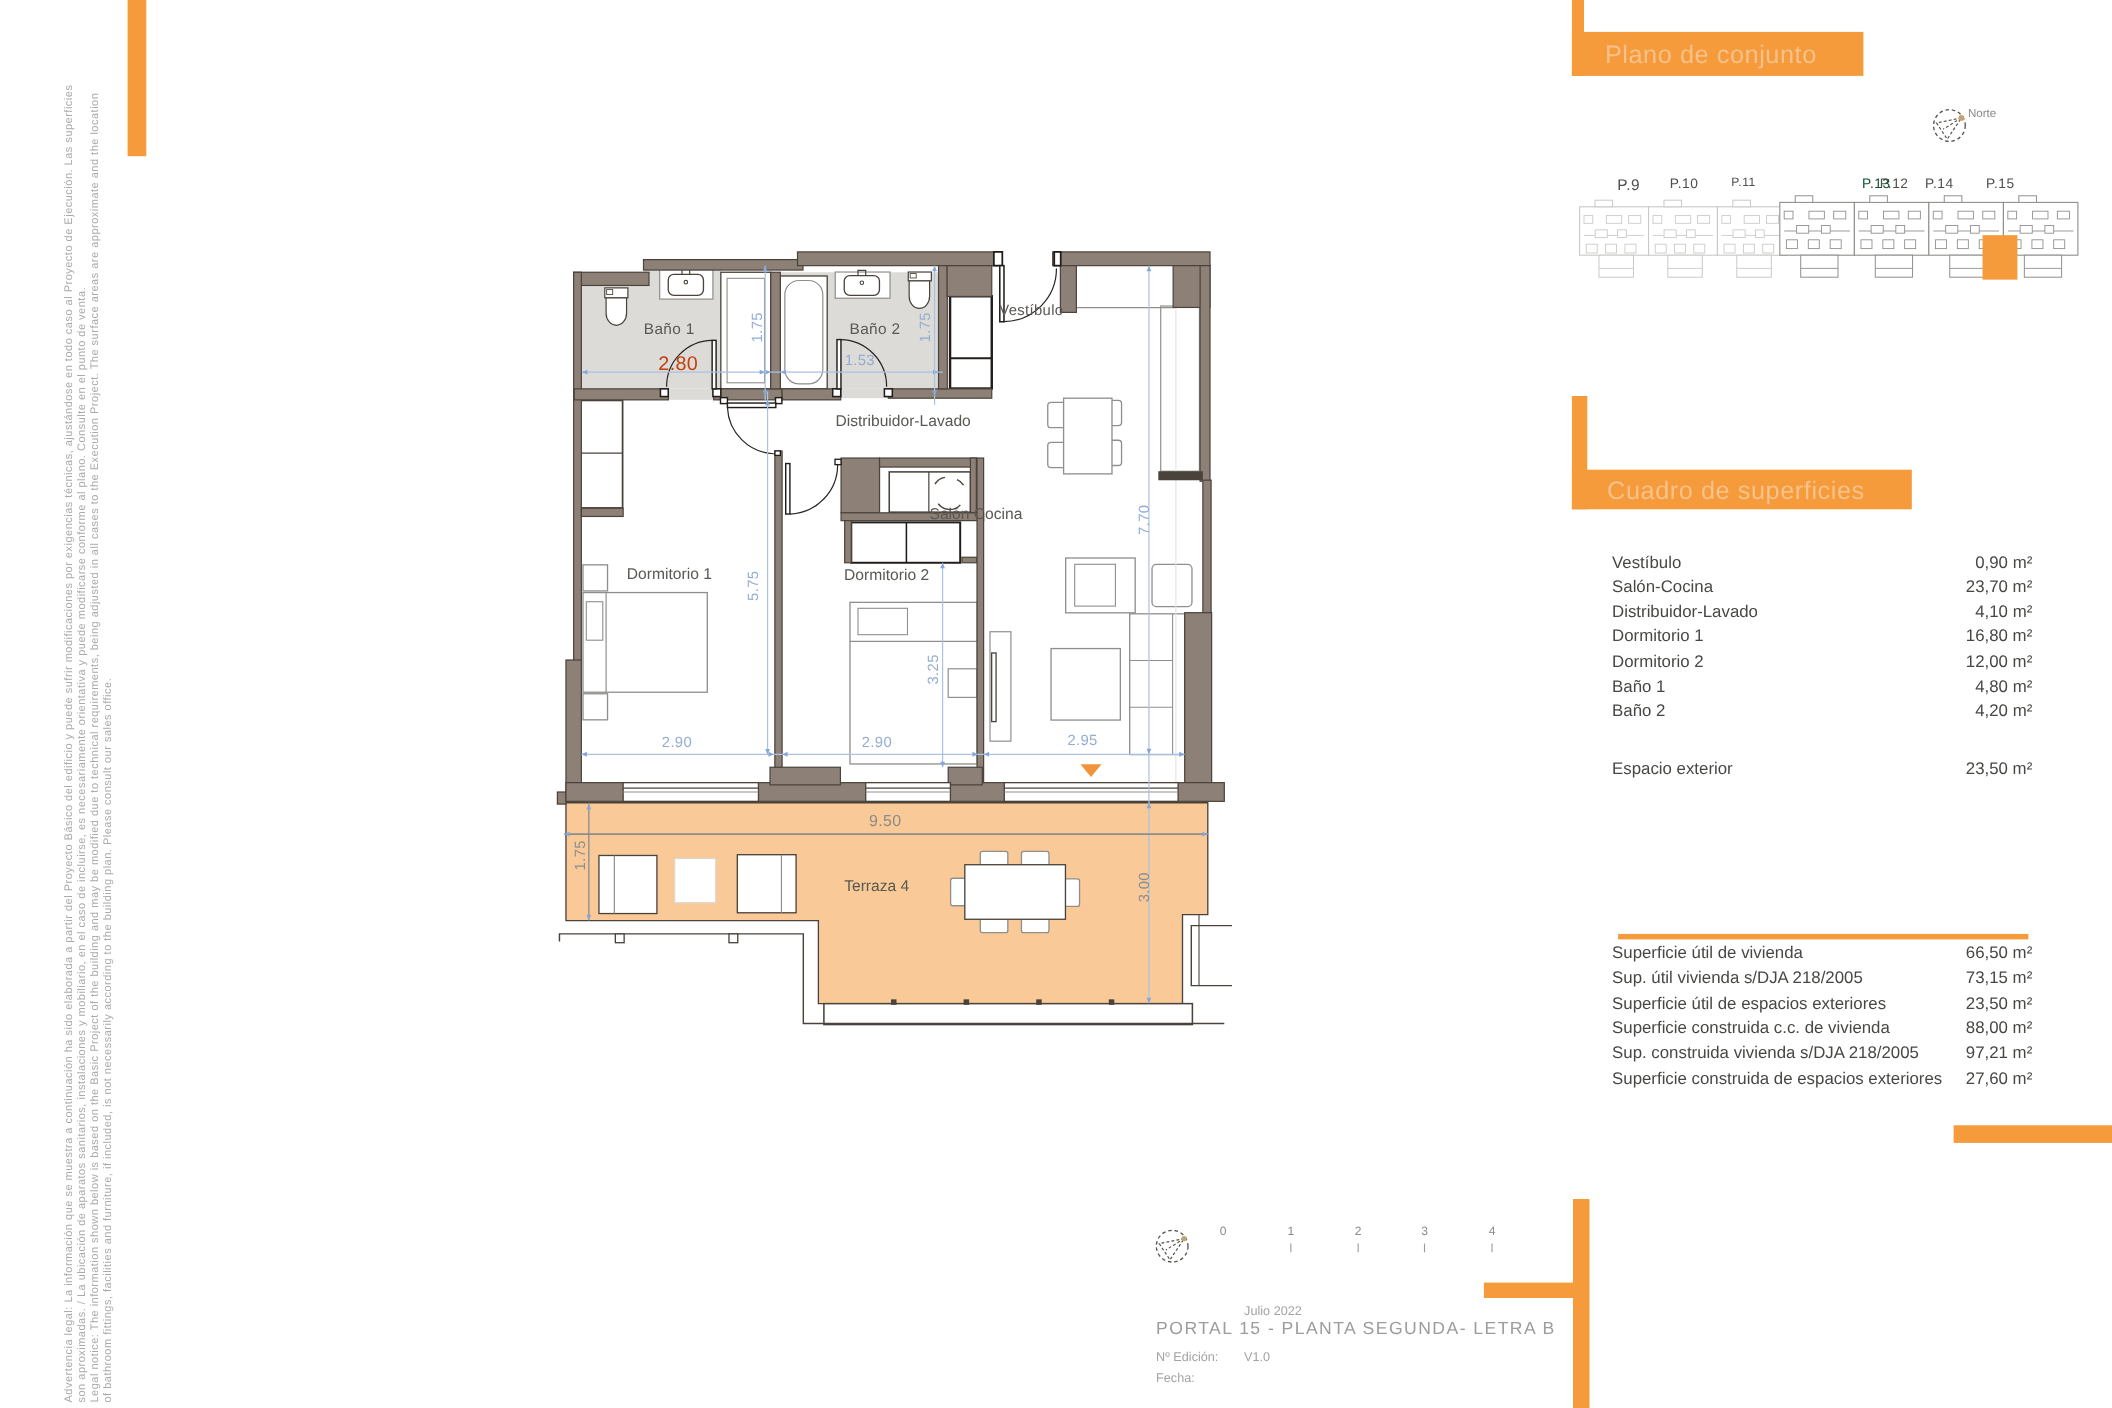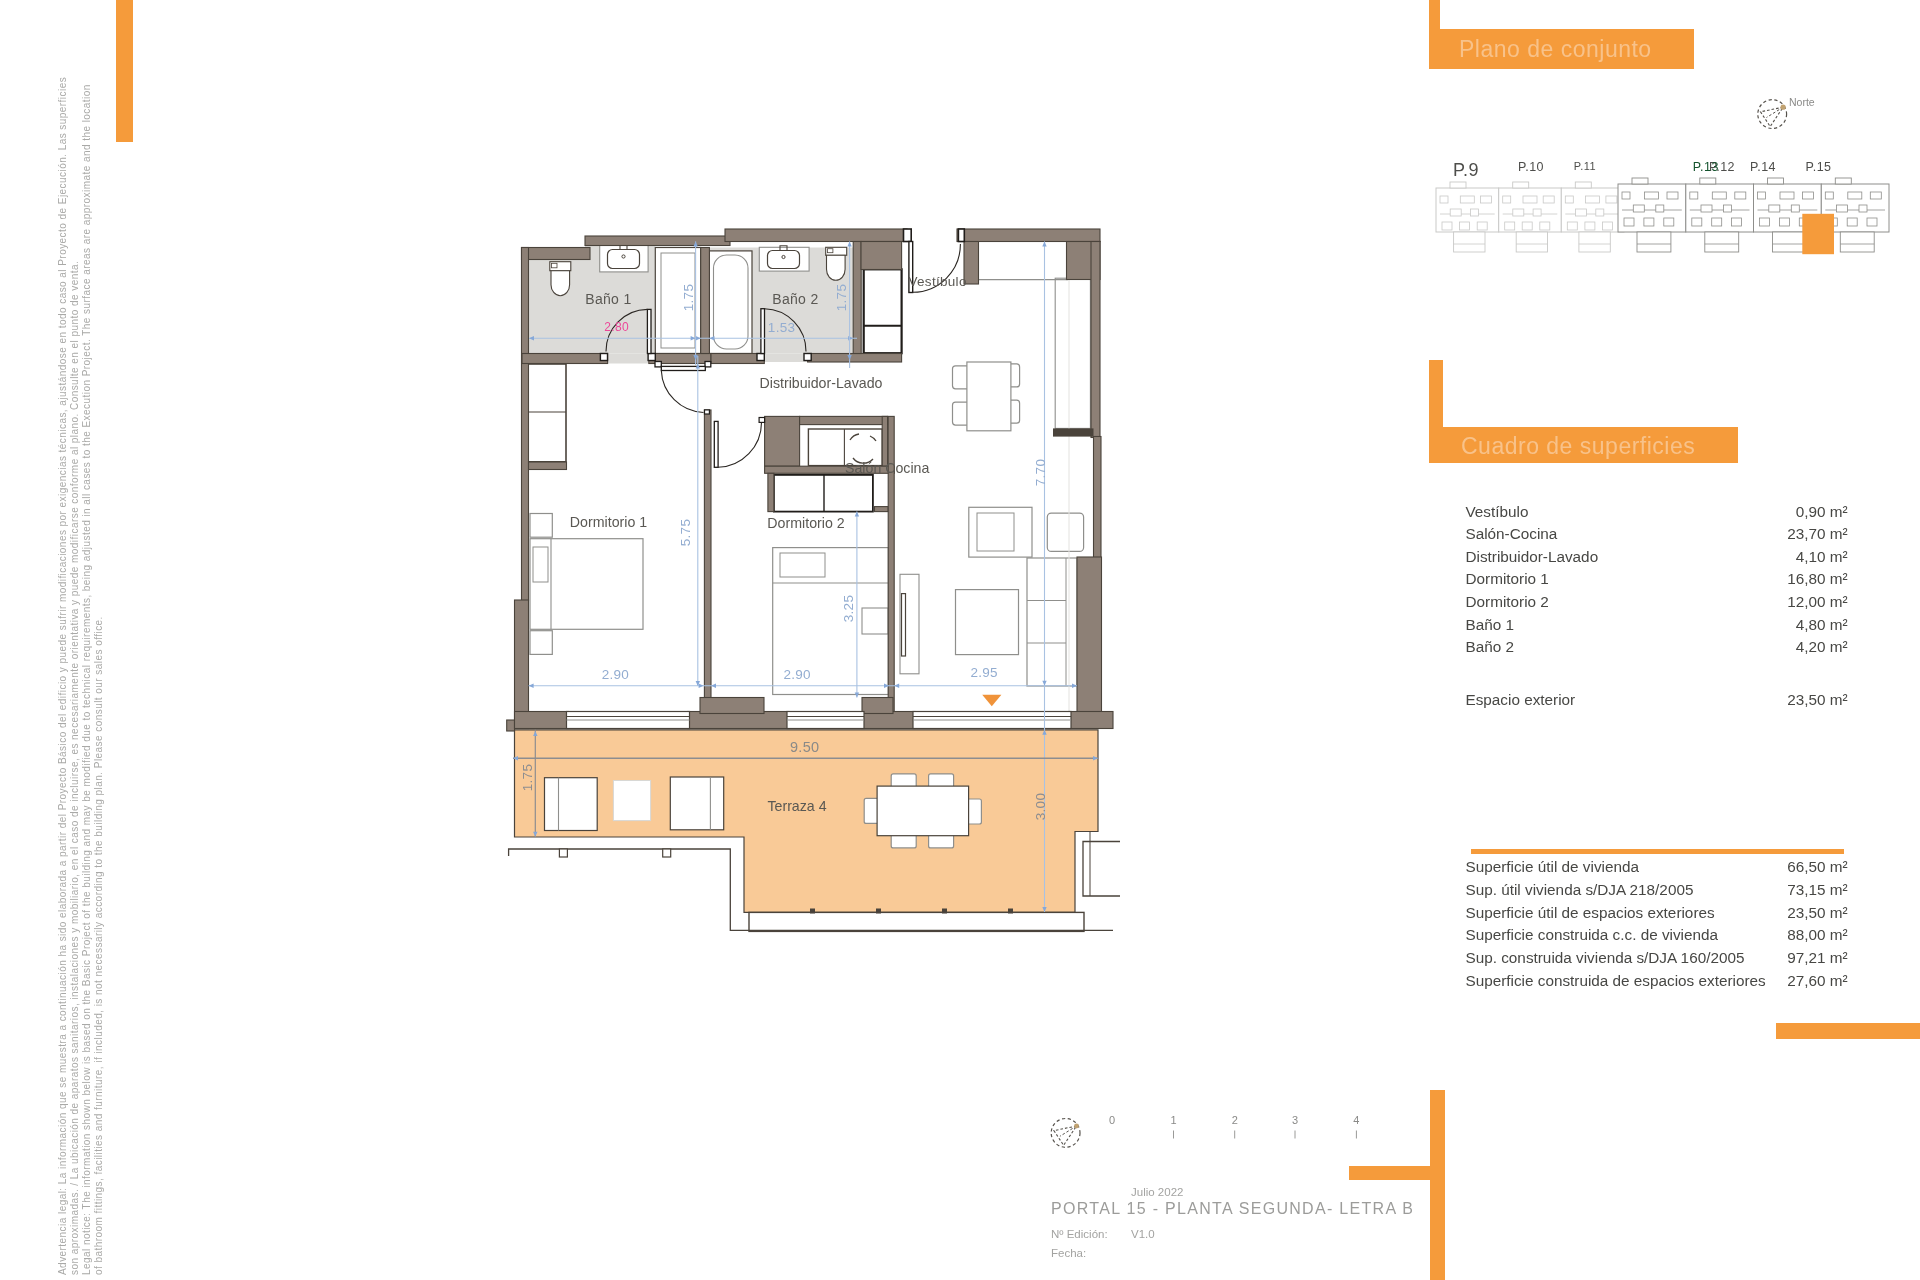--- a/index.html
+++ b/index.html
@@ -302,21 +302,21 @@
 <div class="lbl" style="left:671px;top:374.65000000000003px;width:300px;text-align:center;font-size:14.2px;letter-spacing:0px;color:#5a5853">Distribuidor-Lavado</div>
 
 <div class="lbl" style="left:845px;top:460.35px;width:300px;text-align:left;font-size:14.2px;letter-spacing:0px;color:#5a5853">Salón Cocina</div>
 
 <div class="lbl" style="left:458.5px;top:514.35px;width:300px;text-align:center;font-size:14.2px;letter-spacing:0px;color:#5a5853">Dormitorio 1</div>
 
 <div class="lbl" style="left:656px;top:515.35px;width:300px;text-align:center;font-size:14.2px;letter-spacing:0px;color:#5a5853">Dormitorio 2</div>
 
 <div class="lbl" style="left:647px;top:798.35px;width:300px;text-align:center;font-size:14.2px;letter-spacing:0px;color:#5a5853">Terraza 4</div>
 
-<div class="lbl" style="left:466.6px;top:320.275px;width:300px;text-align:center;font-size:12px;letter-spacing:0.3px;color:#ec4899">2.80</div>
+<div class="lbl" style="left:466.6px;top:320.275px;width:300px;text-align:center;font-size:18px;letter-spacing:0.3px;color:#c2410c">2.80</div>
 
 <div class="lbl" style="left:631.6px;top:320.275px;width:300px;text-align:center;font-size:13.5px;letter-spacing:0.3px;color:#93add1">1.53</div>
 
 <div class="lbl" style="left:537.7px;top:289.875px;width:300px;text-align:center;font-size:13.5px;letter-spacing:0.3px;color:#93add1;transform:rotate(-90deg)">1.75</div>
 
 <div class="lbl" style="left:691px;top:289.875px;width:300px;text-align:center;font-size:13.5px;letter-spacing:0.3px;color:#93add1;transform:rotate(-90deg)">1.75</div>
 
 <div class="lbl" style="left:534.5px;top:524.875px;width:300px;text-align:center;font-size:13.5px;letter-spacing:0.3px;color:#93add1;transform:rotate(-90deg)">5.75</div>
 
 <div class="lbl" style="left:698.3px;top:601.375px;width:300px;text-align:center;font-size:13.5px;letter-spacing:0.3px;color:#93add1;transform:rotate(-90deg)">3.25</div>
@@ -353,21 +353,21 @@
 <div class="row" style="left:1465.5px;top:615.5px"><span>Baño 1</span><span class="v">4,80 m²</span></div>
 <div class="row" style="left:1465.5px;top:638.1px"><span>Baño 2</span><span class="v">4,20 m²</span></div>
 <div class="row" style="left:1465.5px;top:691.0px"><span>Espacio exterior</span><span class="v">23,50 m²</span></div>
 
 <div class="abs" style="left:1471.3px;top:848.8px;width:372.5px;height:5.6px;background:#f59b3b"></div>
 
 <div class="row" style="left:1465.5px;top:858.2px"><span>Superficie útil de vivienda</span><span class="v">66,50 m²</span></div>
 <div class="row" style="left:1465.5px;top:880.7px"><span>Sup. útil vivienda s/DJA 218/2005</span><span class="v">73,15 m²</span></div>
 <div class="row" style="left:1465.5px;top:903.5px"><span>Superficie útil de espacios exteriores</span><span class="v">23,50 m²</span></div>
 <div class="row" style="left:1465.5px;top:926.3px"><span>Superficie construida c.c. de vivienda</span><span class="v">88,00 m²</span></div>
-<div class="row" style="left:1465.5px;top:949.1px"><span>Sup. construida vivienda s/DJA 160/2005</span><span class="v">97,21 m²</span></div>
+<div class="row" style="left:1465.5px;top:949.1px"><span>Sup. construida vivienda s/DJA 218/2005</span><span class="v">97,21 m²</span></div>
 <div class="row" style="left:1465.5px;top:971.9px"><span>Superficie construida de espacios exteriores</span><span class="v">27,60 m²</span></div>
 
 <div class="abs" style="left:1776px;top:1023.4px;width:144px;height:15.9px;background:#f59b3b"></div>
 
 <div class="abs" style="left:1430px;top:1090px;width:14.6px;height:190px;background:#f59b3b"></div>
 
 <div class="abs" style="left:1349.2px;top:1165.7px;width:80.8px;height:14.6px;background:#f59b3b"></div>
 
 <div class="abs" style="left:1051px;top:1200px;font-size:16px;letter-spacing:1.3px;color:#9c9c9a">PORTAL 15 - PLANTA SEGUNDA- LETRA B</div>
 
@@ -489,19 +489,19 @@
 <rect x="1870.3" y="192.0" width="11" height="7" fill="#fff" stroke="#8e8e8b" stroke-width="0.8"></rect>
 <rect x="1827.3" y="218" width="10" height="8" fill="#fff" stroke="#8e8e8b" stroke-width="0.8"></rect>
 <rect x="1847.2" y="218" width="10" height="8" fill="#fff" stroke="#8e8e8b" stroke-width="0.8"></rect>
 <rect x="1867.0" y="218" width="10" height="8" fill="#fff" stroke="#8e8e8b" stroke-width="0.8"></rect>
 <rect x="1840.3" y="232" width="33.9" height="20" fill="#fff" stroke="#8e8e8b" stroke-width="0.9"></rect>
 <line x1="1840.3" y1="244" x2="1874.1" y2="244" stroke="#8e8e8b" stroke-width="0.8"></line>
 
 <rect x="1802.3" y="213.8" width="31.7" height="40.4" fill="#f59b3b"></rect>
 </svg>
 
-<div class="abs" style="left:1441px;top:1000px;width:50px;text-align:center;font-size:18px;letter-spacing:0.5px;color:#4e4e4b;top:160px">P.9</div>
+<div class="abs" style="left:1441px;top:1000px;width:50px;text-align:right;font-size:14px;letter-spacing:0.5px;color:#4e4e4b;top:160px">P.9</div>
 <div class="abs" style="left:1506px;top:1000px;width:50px;text-align:center;font-size:12.5px;letter-spacing:0.5px;color:#4e4e4b;top:160px">P.10</div>
 <div class="abs" style="left:1560px;top:1000px;width:50px;text-align:center;font-size:11px;letter-spacing:0.5px;color:#4e4e4b;top:160px">P.11</div>
 <div class="abs" style="left:1697px;top:1000px;width:50px;text-align:center;font-size:12.5px;letter-spacing:0.5px;color:#4e4e4b;top:160px">P.12</div>
 <div class="abs" style="left:1680.8px;top:1000px;width:50px;text-align:center;font-size:12.5px;letter-spacing:0.5px;color:#14532d;top:160px">P.13</div>
 <div class="abs" style="left:1738px;top:1000px;width:50px;text-align:center;font-size:12.5px;letter-spacing:0.5px;color:#4e4e4b;top:160px">P.14</div>
 <div class="abs" style="left:1793.5px;top:1000px;width:50px;text-align:center;font-size:12.5px;letter-spacing:0.5px;color:#4e4e4b;top:160px">P.15</div>
 
 </body></html>

